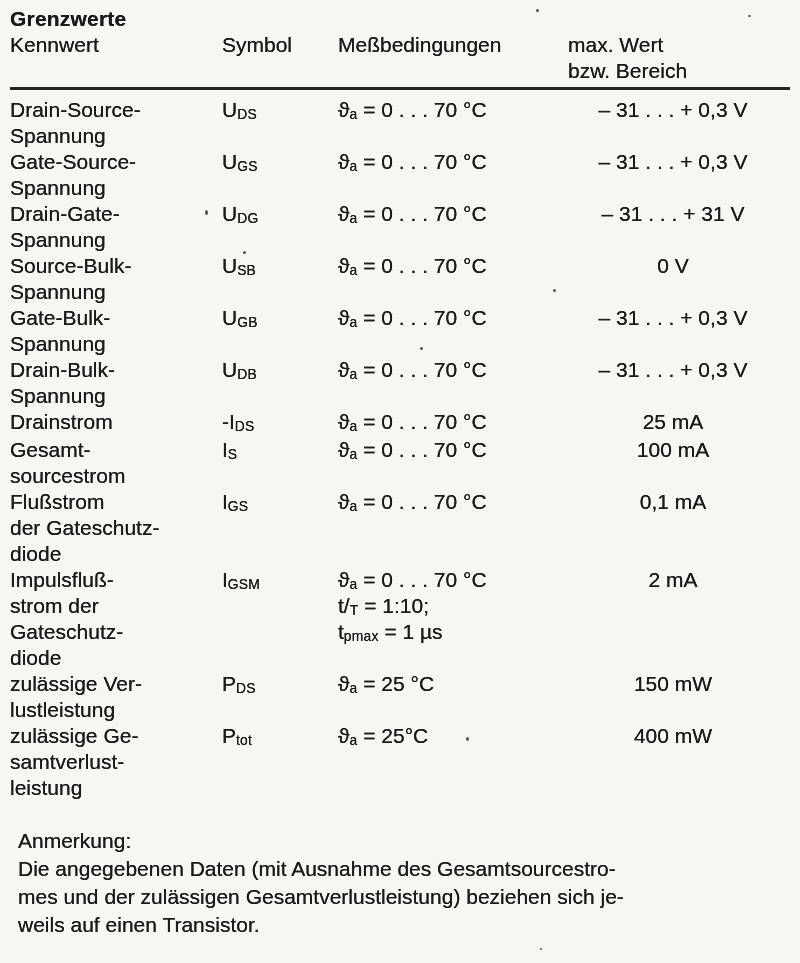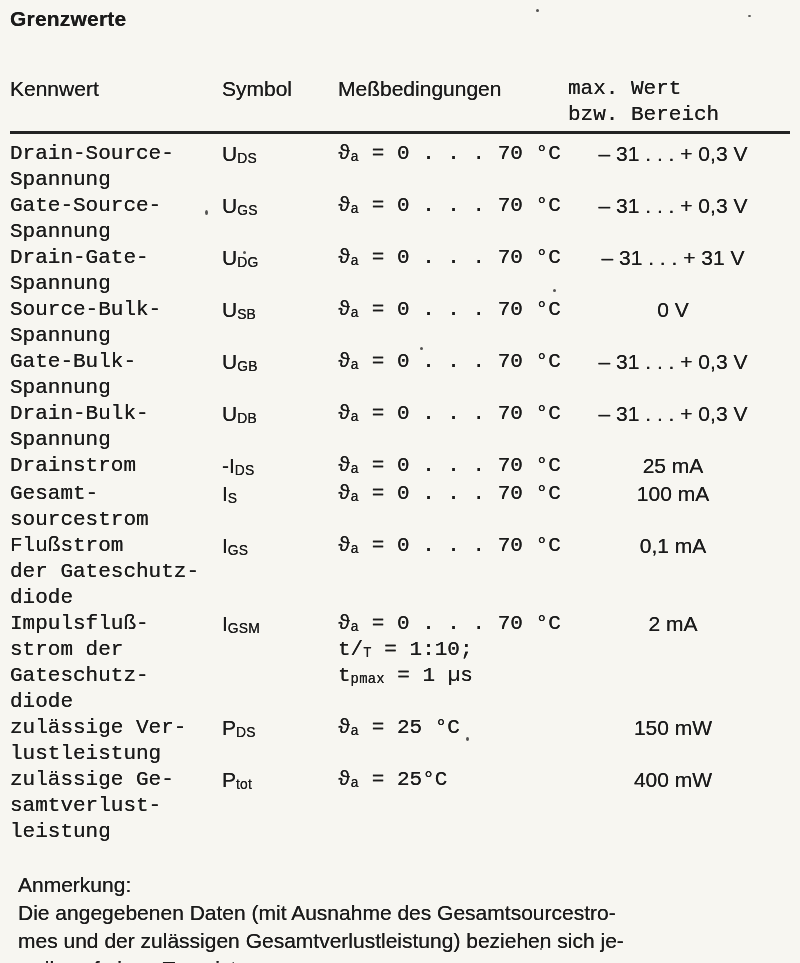--- a/index.html
+++ b/index.html
@@ -10,32 +10,32 @@
     font-family:"Liberation Sans","DejaVu Sans",sans-serif;
     font-size:21px;line-height:26px;
     text-shadow:0 0 0.45px currentColor; 
   }
   .sheet{position:relative;width:800px;height:963px;}
   .page{padding:6px 22px 0 10px;}
 
   
   .title{font-weight:700;letter-spacing:0.2px;}
   .colheads{display:grid;grid-template-columns:212px 116px 230px 1fr;align-items:start;}
-  .colheads .ch{white-space:nowrap;margin-top:44px;}
+  .colheads .ch{white-space:nowrap;}
   .rule{
     border:none;height:0;
     border-top:3px solid #232323;
     margin:3px -12px 7px 0;
   }
 
   
   .trow{display:grid;grid-template-columns:212px 116px 230px 1fr;align-items:start;}
   .cell{white-space:nowrap;}
   .cell.value{text-align:center;}
-  .line{height:26px;font-family:Liberation Mono, monospace;}
+  .line{height:26px;}
 
   sub{
     font-size:0.66em;
     vertical-align:baseline;
     position:relative;top:0.14em;
     letter-spacing:0.2px;
   }
 
   
   .note{margin-top:26px;margin-left:8px;line-height:28px;}

